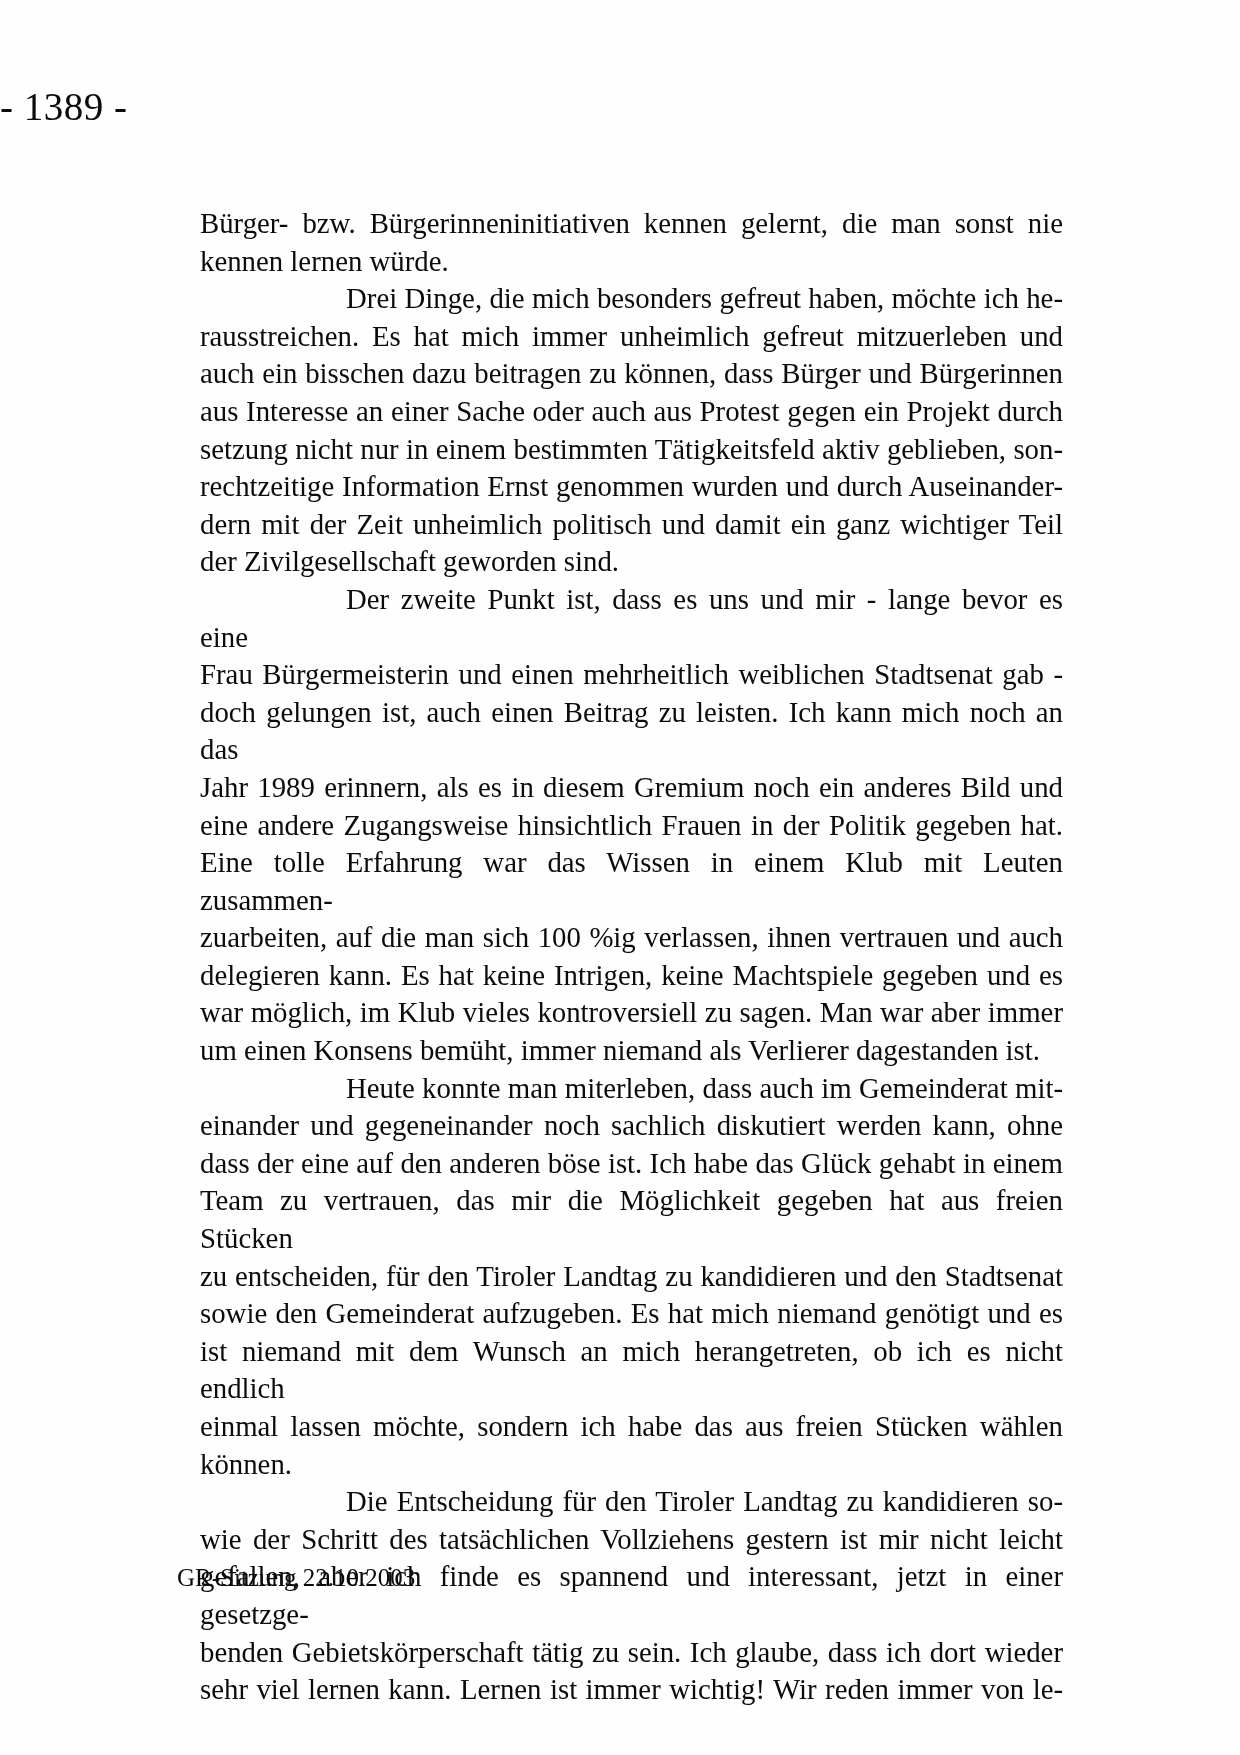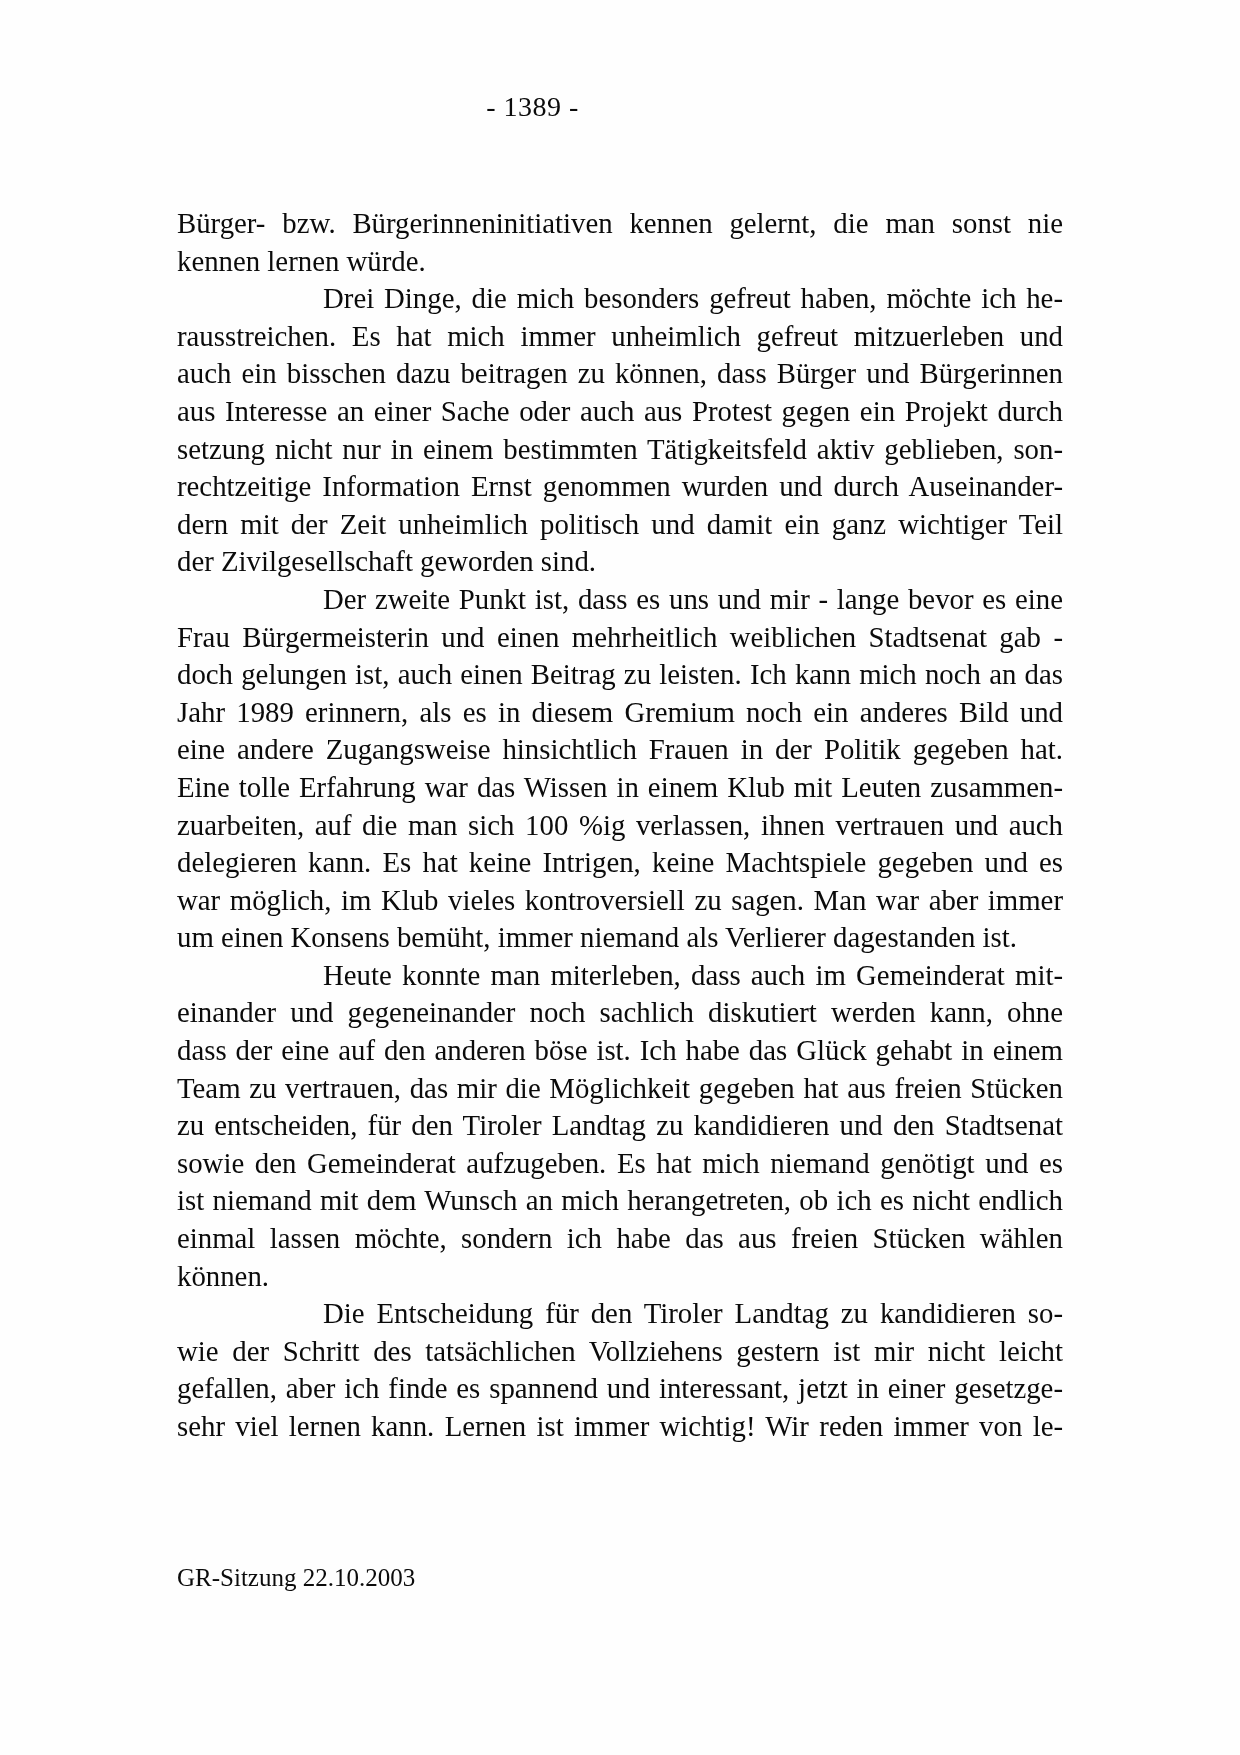--- a/index.html
+++ b/index.html
@@ -13,36 +13,37 @@
     background: #fefefe;
     font-family: "Liberation Serif", "DejaVu Serif", serif;
     color: #0b0b0b;
     overflow: hidden;
   }
   .page-number {
     position: absolute;
     top: 90px;
     left: 0;
     width: 1065px;
-    text-align: center;
-    font-size: 28px;
+    text-align: left;
+    font-size: 39px;
     line-height: 33px;
     letter-spacing: 0.5px;
   }
   .body-text {
     position: absolute;
     top: 205px;
     left: 177px;
     width: 886px;
     font-size: 28.8px;
     line-height: 37.6px;
   }
   .line {
     text-align: left;
     white-space: normal;
+    margin-left: 23px;
   }
   .line.just {
     text-align: justify;
     text-align-last: justify;
   }
   .line.indent {
     text-indent: 146px;
   }
   .footer {
     position: absolute;
@@ -83,16 +84,17 @@
     <div class="line just">dass der eine auf den anderen böse ist. Ich habe das Glück gehabt in einem</div>
     <div class="line just">Team zu vertrauen, das mir die Möglichkeit gegeben hat aus freien Stücken</div>
     <div class="line just">zu entscheiden, für den Tiroler Landtag zu kandidieren und den Stadtsenat</div>
     <div class="line just">sowie den Gemeinderat aufzugeben. Es hat mich niemand genötigt und es</div>
     <div class="line just">ist niemand mit dem Wunsch an mich herangetreten, ob ich es nicht endlich</div>
     <div class="line just">einmal lassen möchte, sondern ich habe das aus freien Stücken wählen</div>
     <div class="line">können.</div>
     <div class="line just indent">Die Entscheidung für den Tiroler Landtag zu kandidieren so-</div>
     <div class="line just">wie der Schritt des tatsächlichen Vollziehens gestern ist mir nicht leicht</div>
     <div class="line just">gefallen, aber ich finde es spannend und interessant, jetzt in einer gesetzge-</div>
+    <div class="line just">benden Gebietskörperschaft tätig zu sein. Ich glaube, dass ich dort wieder</div>
     <div class="line just">sehr viel lernen kann. Lernen ist immer wichtig! Wir reden immer von le-</div>
   </div>
 
 <div class="footer">GR-Sitzung 22.10.2003</div>
 
 </body></html>

